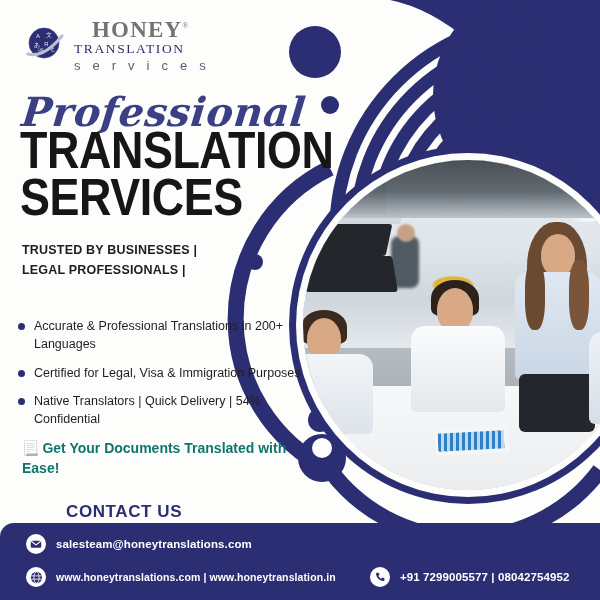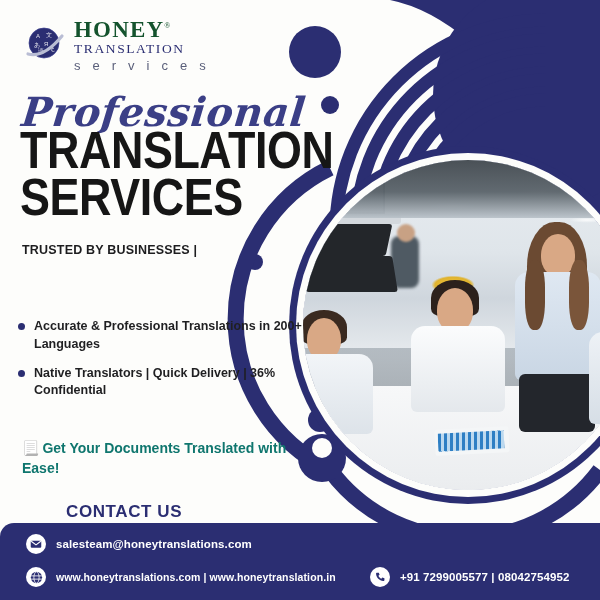--- a/index.html
+++ b/index.html
@@ -110,21 +110,21 @@
   .bk-body { left:88px; top:76px; width:28px; height:52px; background:#4f5a63; border-radius:8px; filter:blur(1.5px); }
   .bk-head { left:94px; top:64px; width:18px; height:18px; border-radius:50%; background:#c8a184; filter:blur(1.2px); }
 
   
   .logo { position:absolute; left:24px; top:18px; display:flex; align-items:center; gap:8px; }
   .globe-mark { position:relative; width:42px; height:42px; flex:0 0 42px; }
   .logo-text { line-height:1; }
   .logo-honey {
     font-family:"Liberation Serif", serif;
     font-size:23px; font-weight:700; letter-spacing:1.2px;
-    color:#14532d; position:relative; display:inline-block;
+    color:#737373; position:relative; display:inline-block;margin-left:18px;
   }
   .logo-reg { font-size:8px; vertical-align:super; font-weight:400; }
   .logo-translation {
     font-family:"Liberation Serif", serif;
     font-size:13.5px; letter-spacing:1.6px; color:#2b2e72; margin-top:1px;
   }
   .logo-services {
     font-size:13px; letter-spacing:4.2px; color:#5a5f7a; margin-top:3px;
     font-family:"Liberation Sans", sans-serif;
   }
@@ -160,21 +160,21 @@
   .trusted span { display:block; }
 
   
   .bullets { position:absolute; left:18px; top:318px; width:290px; }
   .bullet { display:flex; gap:9px; margin-bottom:11px; }
   .bullet .dot {
     width:7px; height:7px; border-radius:50%; background:#2b2e72;
     flex:0 0 7px; margin-top:5px;
   }
   .bullet .txt {
-    font-size:12.5px; color:#1f1f21; line-height:1.42; font-weight:700;
+    font-size:12.5px; color:#1f1f21; line-height:1.42; font-weight:400;
   }
 
   
   .cta {
     position:absolute; left:22px; top:438px; width:280px;
     font-size:14px; font-weight:700; color:#0f766e; line-height:1.45;
   }
   .cta .emoji { font-size:14px; filter:grayscale(1); margin-right:3px; }
 
   
@@ -302,30 +302,35 @@
   </div>
 
   <div class="script-word">Professional</div>
   <div class="headline">
     <span>TRANSLATION</span>
     <span>SERVICES</span>
   </div>
 
   <div class="trusted">
     <span>TRUSTED BY BUSINESSES |</span>
+    <span>LEGAL PROFESSIONALS |</span>
   </div>
 
   <div class="bullets">
     <div class="bullet">
       <div class="dot"></div>
       <div class="txt">Accurate &amp; Professional Translations in 200+ Languages</div>
     </div>
     <div class="bullet">
       <div class="dot"></div>
-      <div class="txt">Native Translators | Quick Delivery | 36% Confidential</div>
+      <div class="txt">Certified for Legal, Visa &amp; Immigration Purposes</div>
+    </div>
+    <div class="bullet">
+      <div class="dot"></div>
+      <div class="txt">Native Translators | Quick Delivery | 54% Confidential</div>
     </div>
   </div>
 
   <div class="cta">
     <span class="emoji">📃</span><span>Get Your Documents Translated with Ease!</span>
   </div>
 
   <div class="contact-title">CONTACT US</div>
 
   <div class="contact-panel">

